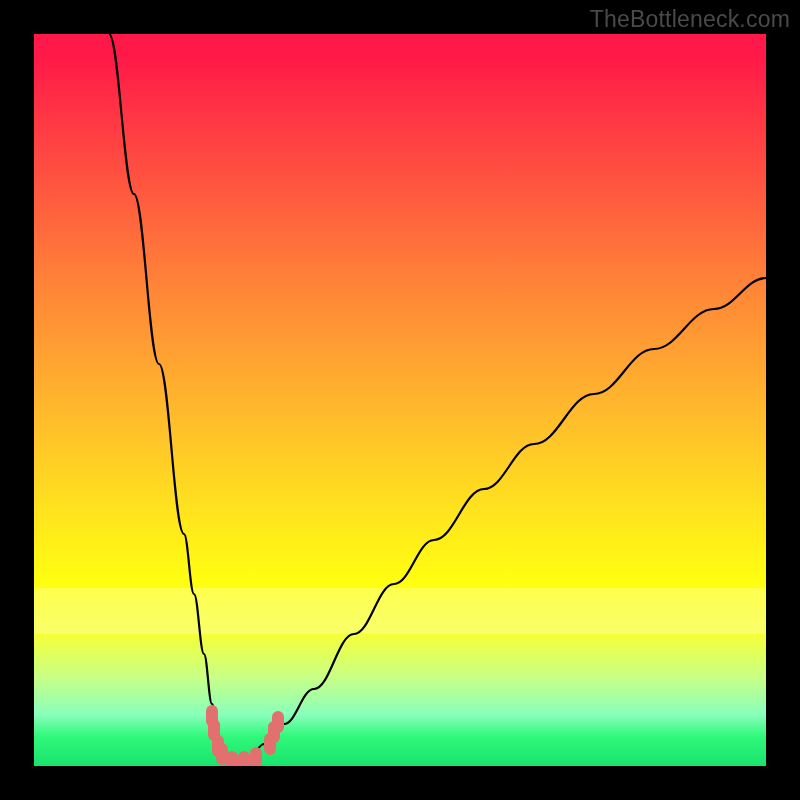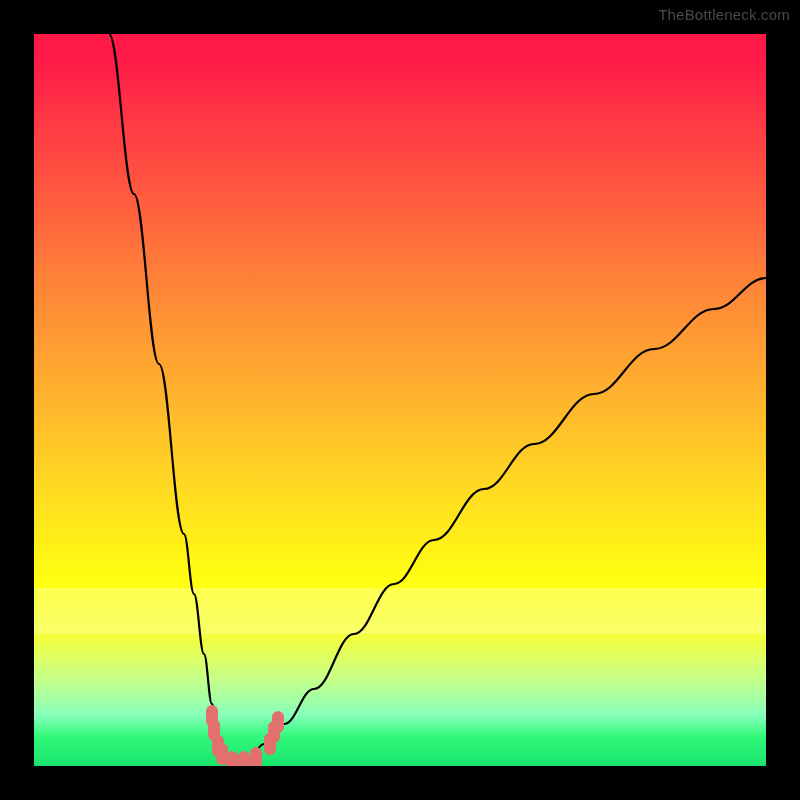--- a/index.html
+++ b/index.html
@@ -8,21 +8,21 @@
         background:linear-gradient(to bottom,
           #ff1948 0%, #ff1948 3%,
           #ff3245 10%, #ff5a3f 22%,
           #ff8338 34%, #ffa531 45%,
           #ffc429 55%, #ffe31e 65%,
           #ffff10 75%, #f6ff38 82%,
           #c7ff88 88%, #88ffbb 93%,
           #30f87a 96%, #18e36c 100%);}
   .pale-band{position:absolute;left:0;right:0;height:46px;top:554px;
              background:rgba(255,255,255,0.25)}
-  .watermark{position:absolute;top:6px;right:10px;color:#4a4a4a;font-size:15px;font-weight:400;letter-spacing:0.2px}
+  .watermark{position:absolute;top:6px;right:10px;color:#4a4a4a;font-size:23px;font-weight:400;letter-spacing:0.2px}
   svg{position:absolute;left:0;top:0}
 </style>
 </head>
 <body>
 
 <div class="frame">
   <div class="watermark">TheBottleneck.com</div>
   <div class="plot">
     <div class="pale-band"></div>
     <svg width="732" height="732" viewBox="0 0 732 732">

